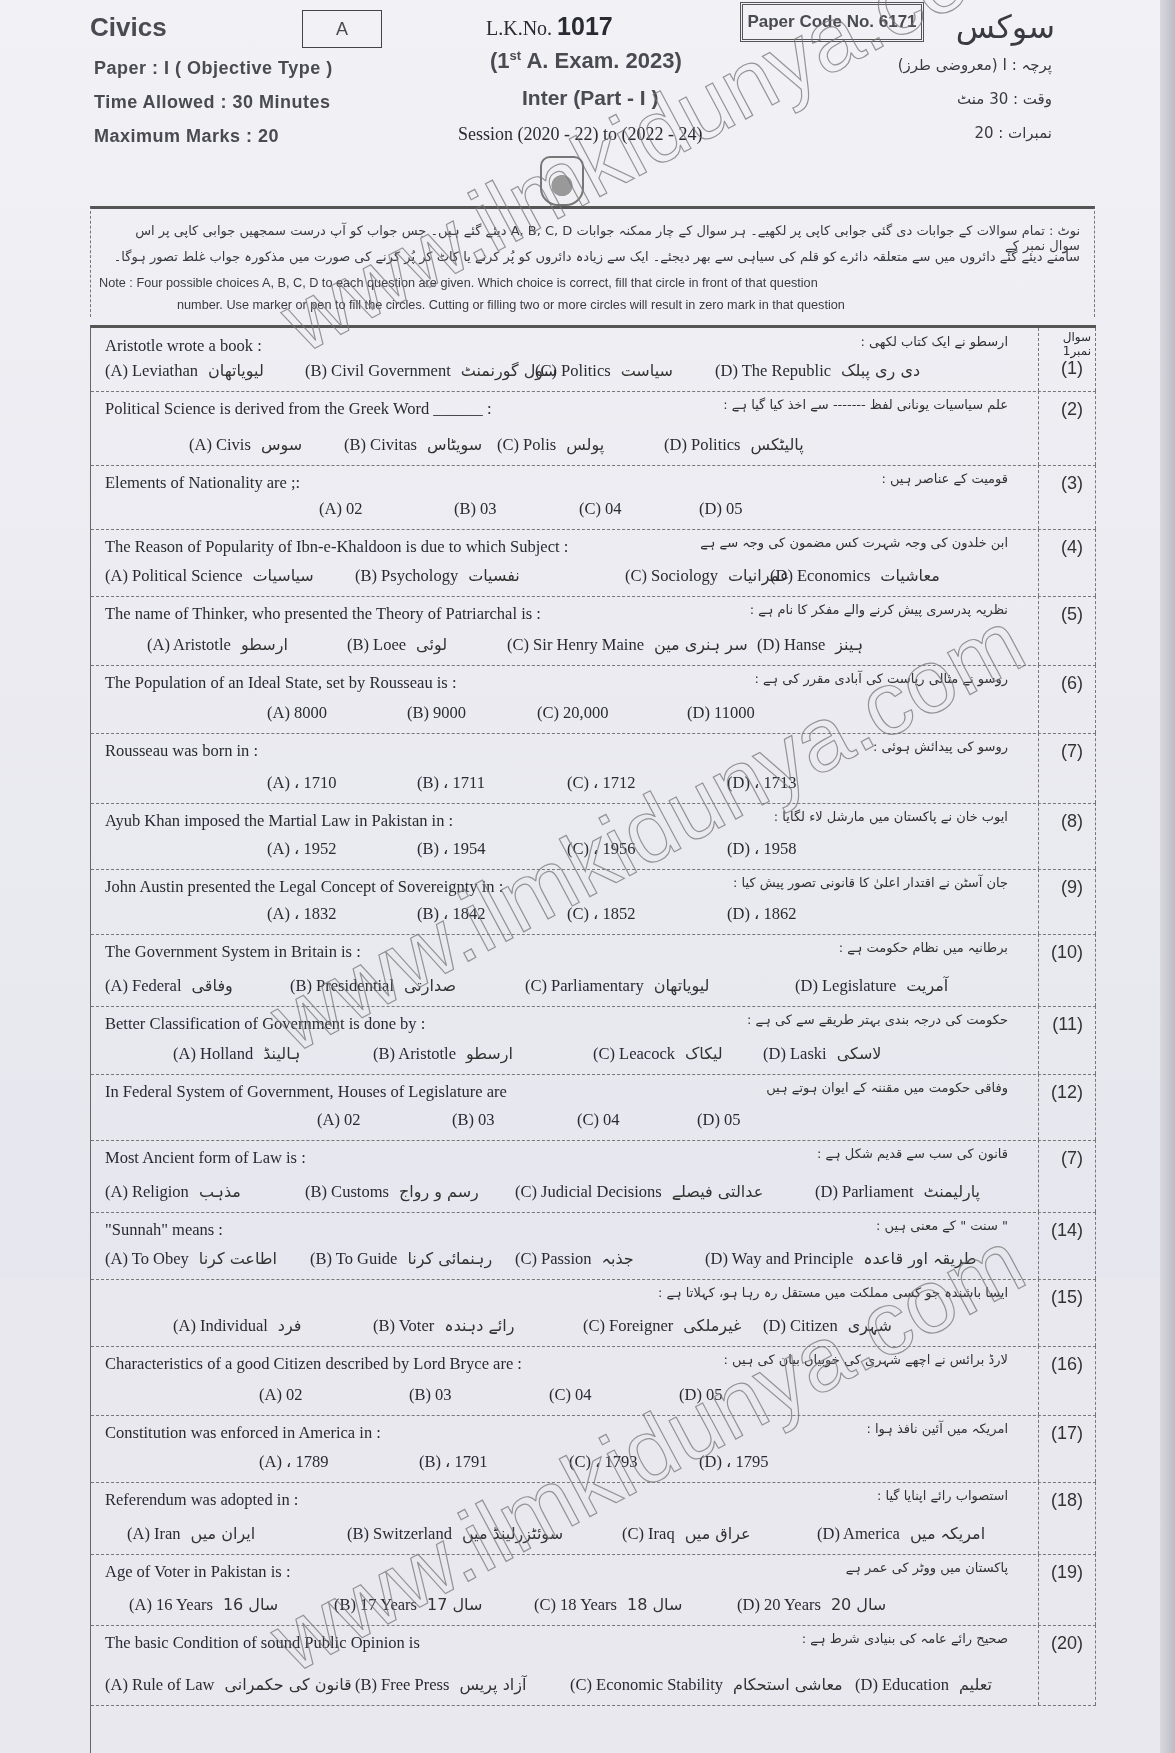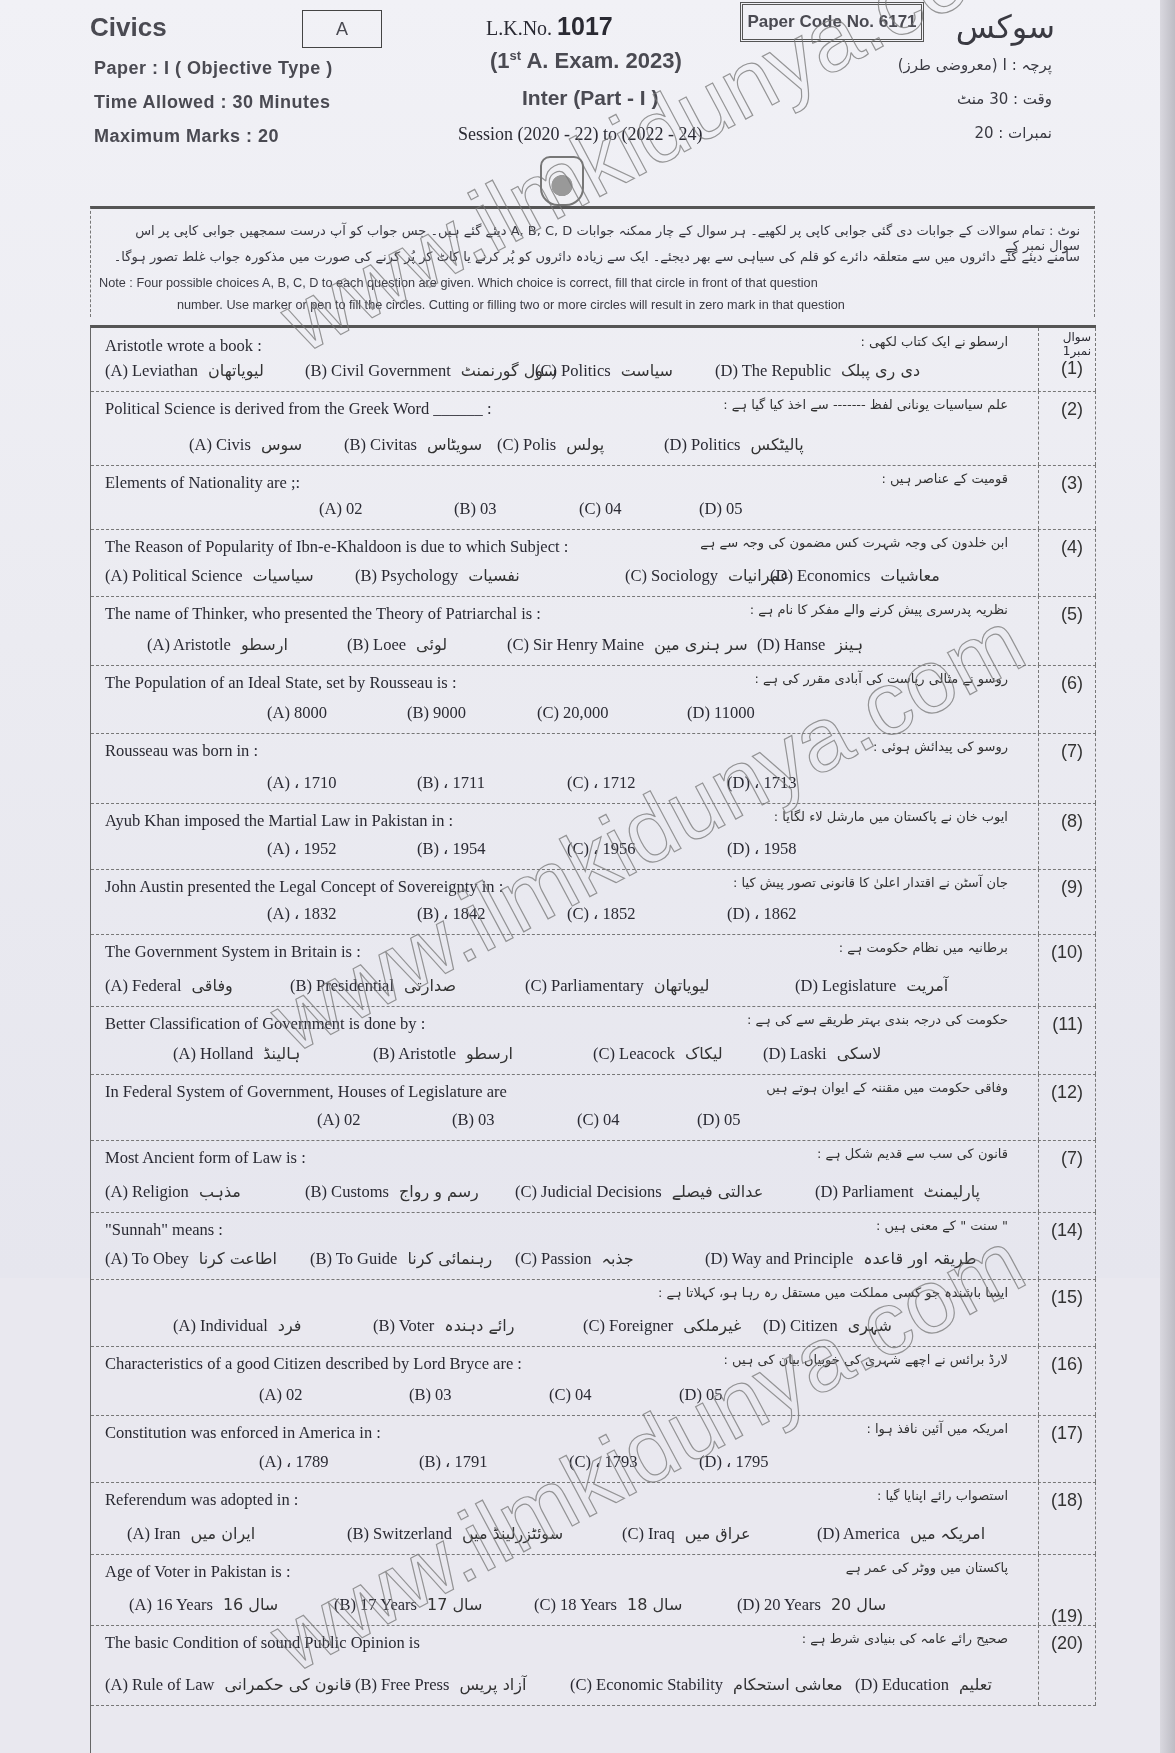--- a/index.html
+++ b/index.html
@@ -357,21 +357,21 @@
       <div class="qrow" style="top: 1226px; height: 71px;">
         <div class="q-en" style="top: 8px;">Age of Voter in Pakistan is   :</div>
         <div class="q-ur urdu" style="top: 6px;">پاکستان میں ووٹر کی عمر ہے</div>
         <div class="opts" style="left: 38px; top: 41px;">
           <span class="opt" style="position: absolute; left: 0px;"><span>(A) 16 Years</span><span class="ur">16 سال</span></span>
           <span class="opt" style="position: absolute; left: 205px;"><span>(B) 17 Years</span><span class="ur">17 سال</span></span>
           <span class="opt" style="position: absolute; left: 405px;"><span>(C) 18 Years</span><span class="ur">18 سال</span></span>
           <span class="opt" style="position: absolute; left: 608px;"><span>(D) 20 Years</span><span class="ur">20 سال</span></span>
         </div>
         <div class="num-cell">
-          <div class="qnum" style="top: 8px; margin-top: 44px;">(19)</div>
+          <div class="qnum" style="top: 8px;">(19)</div>
         </div>
       </div>
       <div class="qrow" style="top: 1297px; height: 80px;">
         <div class="q-en" style="top: 8px;">The basic Condition of sound Public Opinion is</div>
         <div class="q-ur urdu" style="top: 6px;">صحیح رائے عامہ کی بنیادی شرط ہے  :</div>
         <div class="opts" style="left: 14px; top: 50px;">
           <span class="opt" style="position: absolute; left: 0px;"><span>(A) Rule of Law</span><span class="ur">قانون کی حکمرانی</span></span>
           <span class="opt" style="position: absolute; left: 250px;"><span>(B) Free Press</span><span class="ur">آزاد پریس</span></span>
           <span class="opt" style="position: absolute; left: 465px;"><span>(C) Economic Stability</span><span class="ur">معاشی استحکام</span></span>
           <span class="opt" style="position: absolute; left: 750px;"><span>(D) Education</span><span class="ur">تعلیم</span></span>

